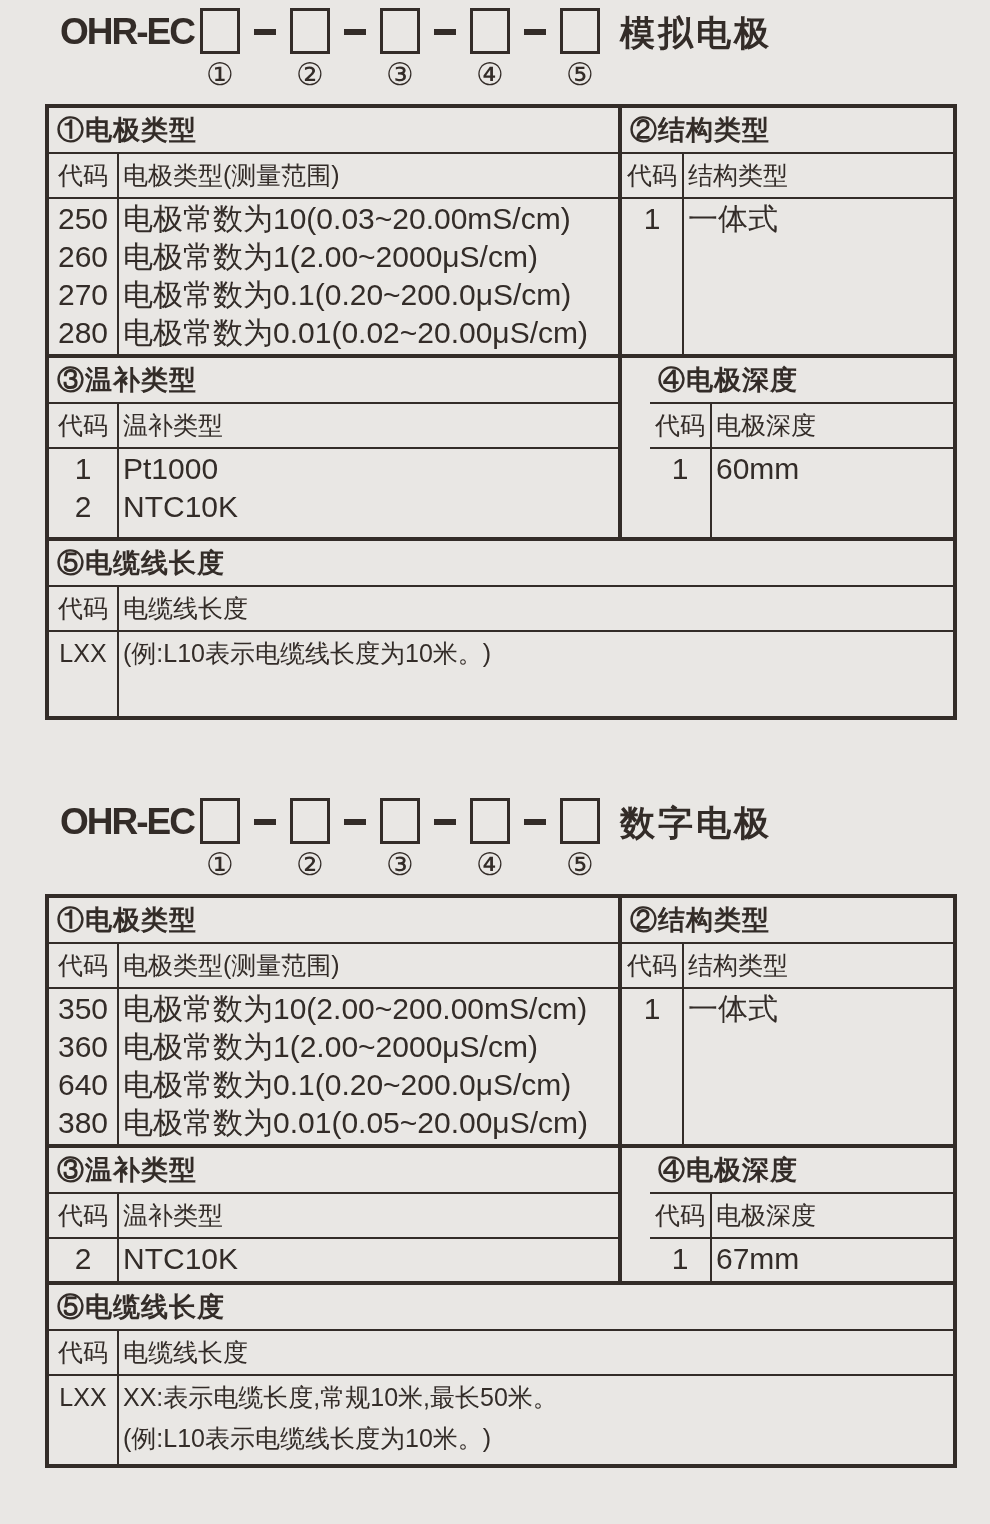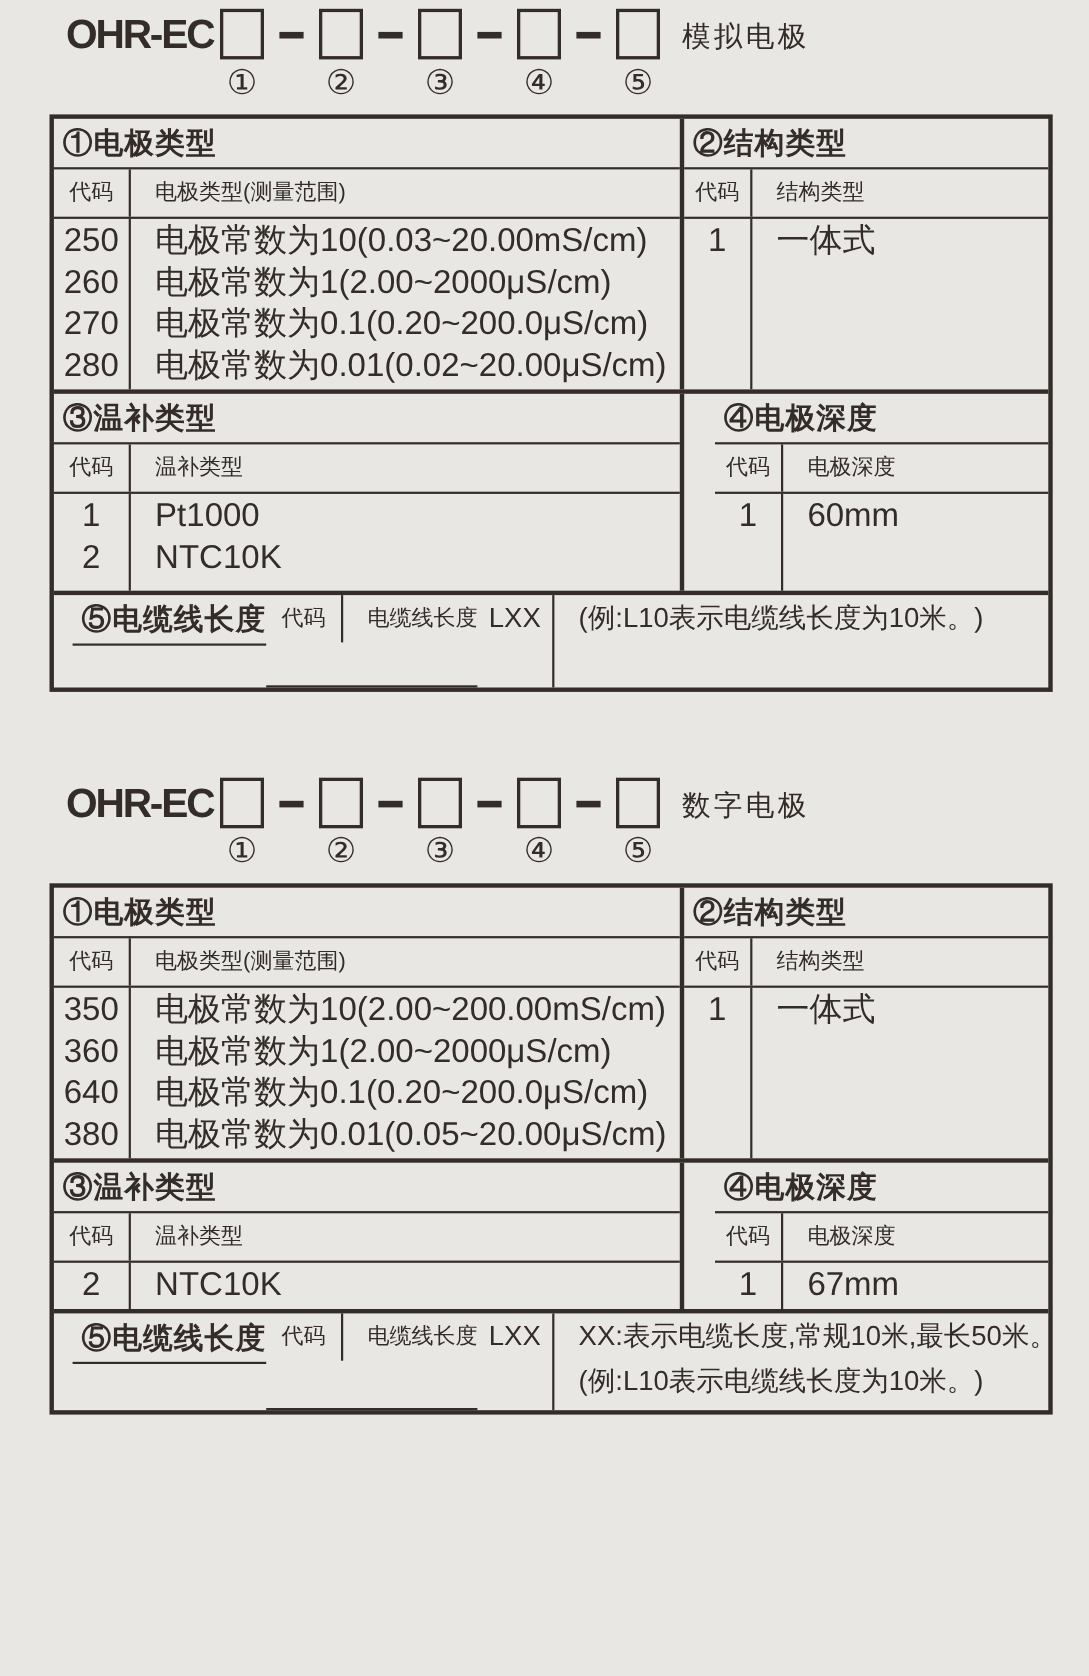--- a/index.html
+++ b/index.html
@@ -38,22 +38,22 @@
     line-height: 31px;
     font-family: "Liberation Serif", serif;
   }
   .dash {
     width: 22px; height: 6px;
     background: #332c28;
     margin: 21px 8px 0 14px;
     flex: none;
   }
   .model-suffix {
-    font-size: 26px;
-    font-weight: 400;
+    font-size: 35px;
+    font-weight: 700;
     line-height: 50px;
     margin-left: 20px;
     letter-spacing: 3px;
     white-space: nowrap;
   }
 
   
   .spec-table {
     width: 912px;
     margin: 14px 0 0 45px;
@@ -61,43 +61,43 @@
     background: #e9e7e4;
   }
   .block { display: flex; align-items: stretch; }
   .block + .block { border-top: 4px solid #332c28; gap: 28px; }
   .panel-left {
     width: 573px;
     border-right: 4px solid #332c28;
     display: flex; flex-direction: column;
   }
   .panel-right { flex: 1; display: flex; flex-direction: column; }
-  .panel-full { width: 100%; display: flex; flex-direction: row; margin-left: 17px; }
+  .panel-full { width: 100%; display: flex; flex-direction: column; }
 
   .sec-title {
     height: 46px;
     line-height: 44px;
     font-size: 27px;
     font-weight: 700;
     padding-left: 8px;
     border-bottom: 2px solid #332c28;
     letter-spacing: 1px;
     white-space: nowrap;
   }
   .hdr-row, .data-row { display: flex; align-items: stretch; }
   .hdr-row { border-bottom: 2px solid #332c28; }
   .hdr-row .cell { height: 43px; line-height: 42px; }
-  .cell { font-size: 20px; }
+  .cell { font-size: 25px; }
   .code-col {
     width: 70px; flex: none;
     border-right: 2px solid #332c28;
     text-align: center;
   }
   .code-col.narrow { width: 62px; }
-  .desc-col { flex: 1; padding-left: 22px; overflow: hidden; white-space: nowrap; }
+  .desc-col { flex: 1; padding-left: 4px; overflow: hidden; white-space: nowrap; }
   .data-row { flex: 1; }
   .data-line { line-height: 38px; font-size: 30px; white-space: nowrap; }
   .data-col { display: flex; flex-direction: column; padding-top: 1px; }
   .cable-line { line-height: 41px; font-size: 25px; white-space: nowrap; }
   .mh155 { min-height: 155px; }
   .mh88  { min-height: 88px; }
   .mh42  { min-height: 42px; }
   .mh84  { min-height: 84px; }
 </style>
 </head>

